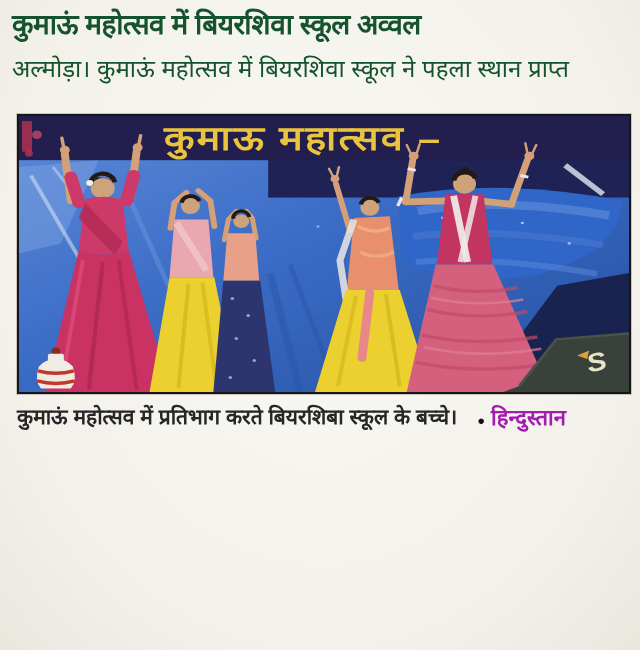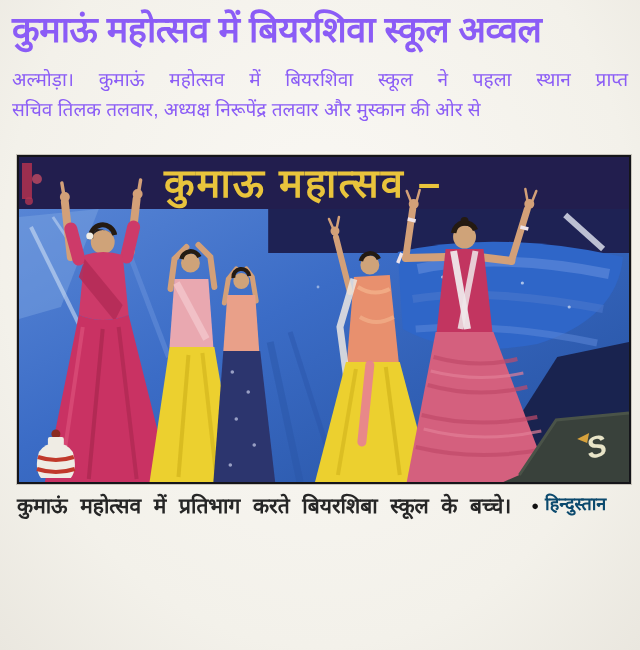--- a/index.html
+++ b/index.html
@@ -6,83 +6,81 @@
   html,body { width:640px; height:650px; overflow:hidden; }
   body {
     background:#f6f4ef;
     background-image: radial-gradient(ellipse at 50% 40%, #faf8f4 0%, #f3f1ea 70%, #eae7df 100%);
     font-family:"Liberation Sans", sans-serif;
     position:relative;
   }
   .clip { padding:6px 10px 0 12px; }
 
   .headline {
-    font-size:36px;
+    font-size:28px;
     font-weight:800;
     letter-spacing:-0.5px;
-    color:#8b5cf6;
+    color:#14532d;
     white-space:nowrap;
     line-height:1.35;
     transform-origin:left center;
   }
 
   .body-text {
     margin-top:10px;
-    font-size:19px;
+    font-size:24px;
     line-height:30px;
-    color:#8b5cf6;
+    color:#14532d;
     width:616px;
   }
   .body-line { display:block; text-align:justify; text-align-last:justify; }
   .body-line:last-child { text-align-last:left; }
 
   .photo-frame {
     margin:30px 0 0 5px;
     width:614px;
-    height:329px;
+    height:280px;
     border:2px solid #15151a;
     box-shadow:0 0 0 1px #c9c5bc;
     background:#2a56ae;
     position:relative;
     overflow:hidden;
   }
   .photo-frame svg { display:block; width:100%; height:100%; }
 
   .caption-row {
     margin:7px 0 0 5px;
     width:616px;
     display:flex;
-    align-items:flex-start;
-    font-family:Liberation Mono, monospace;
+    align-items:center;
   }
   .caption-text {
     font-size:21px;
     font-weight:700;
     color:#262626;
     white-space:nowrap;
   }
   .caption-credit {
     margin-left:20px;
     display:flex;
     align-items:baseline;
     gap:6px;
   }
   .caption-bullet { font-size:13px; color:#111; }
-  .caption-source { font-size:18px; font-weight:600; color:#0c4a6e; }
+  .caption-source { font-size:22px; font-weight:600; color:#a21caf; }
 </style>
 </head>
 <body>
 
 <div class="clip">
 
   <h1 class="headline">कुमाऊं महोत्सव में बियरशिवा स्कूल अव्वल</h1>
 
   <p class="body-text">
     <span class="body-line">अल्मोड़ा। कुमाऊं महोत्सव में बियरशिवा स्कूल ने पहला स्थान प्राप्त</span>
-    <span class="body-line">सचिव तिलक तलवार, अध्यक्ष निरूपेंद्र तलवार और मुस्कान की ओर से</span>
   </p>
 
   <figure class="photo-frame">
     <svg viewBox="0 0 612 325" preserveAspectRatio="none">
       <defs>
         <linearGradient id="tarp" x1="0" y1="0" x2="1" y2="1">
           <stop offset="0" stop-color="#5d8ad8"></stop>
           <stop offset="0.45" stop-color="#3b6cc6"></stop>
           <stop offset="1" stop-color="#24509f"></stop>
         </linearGradient>

